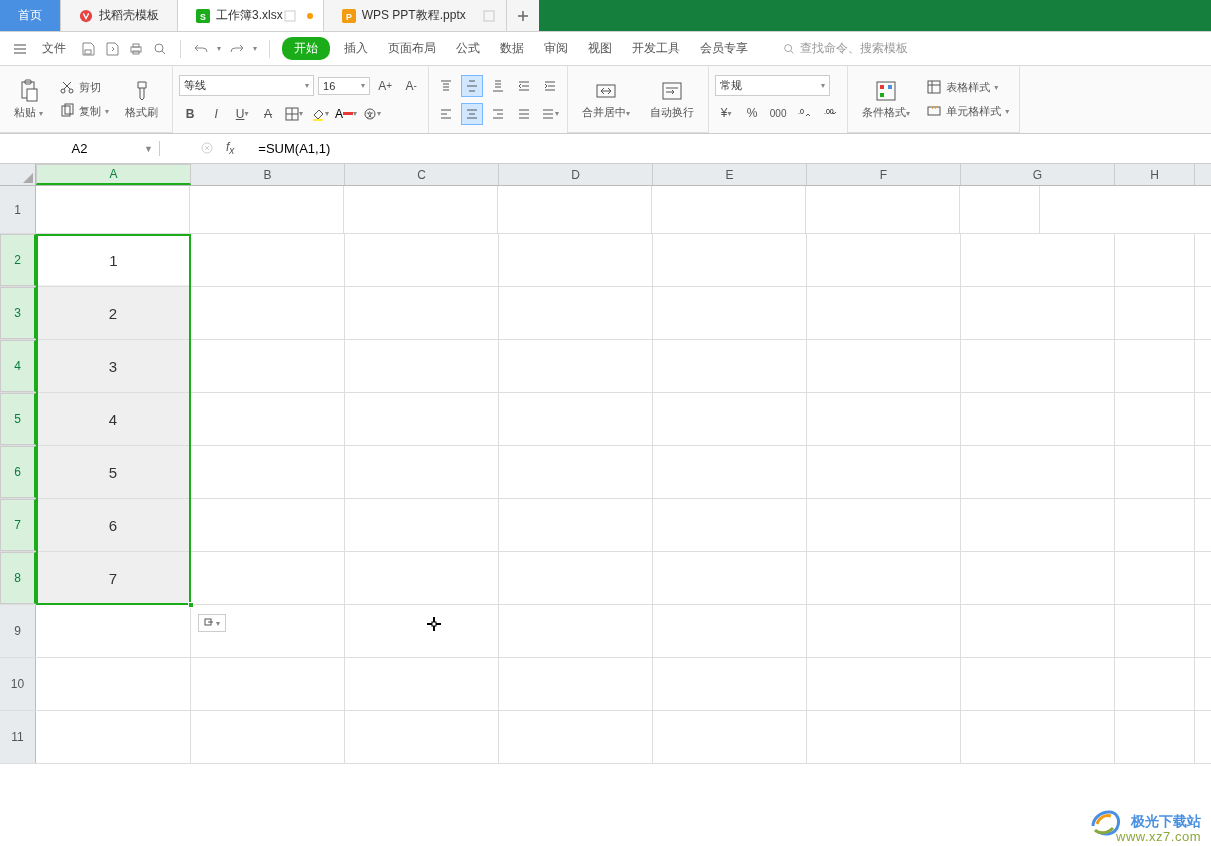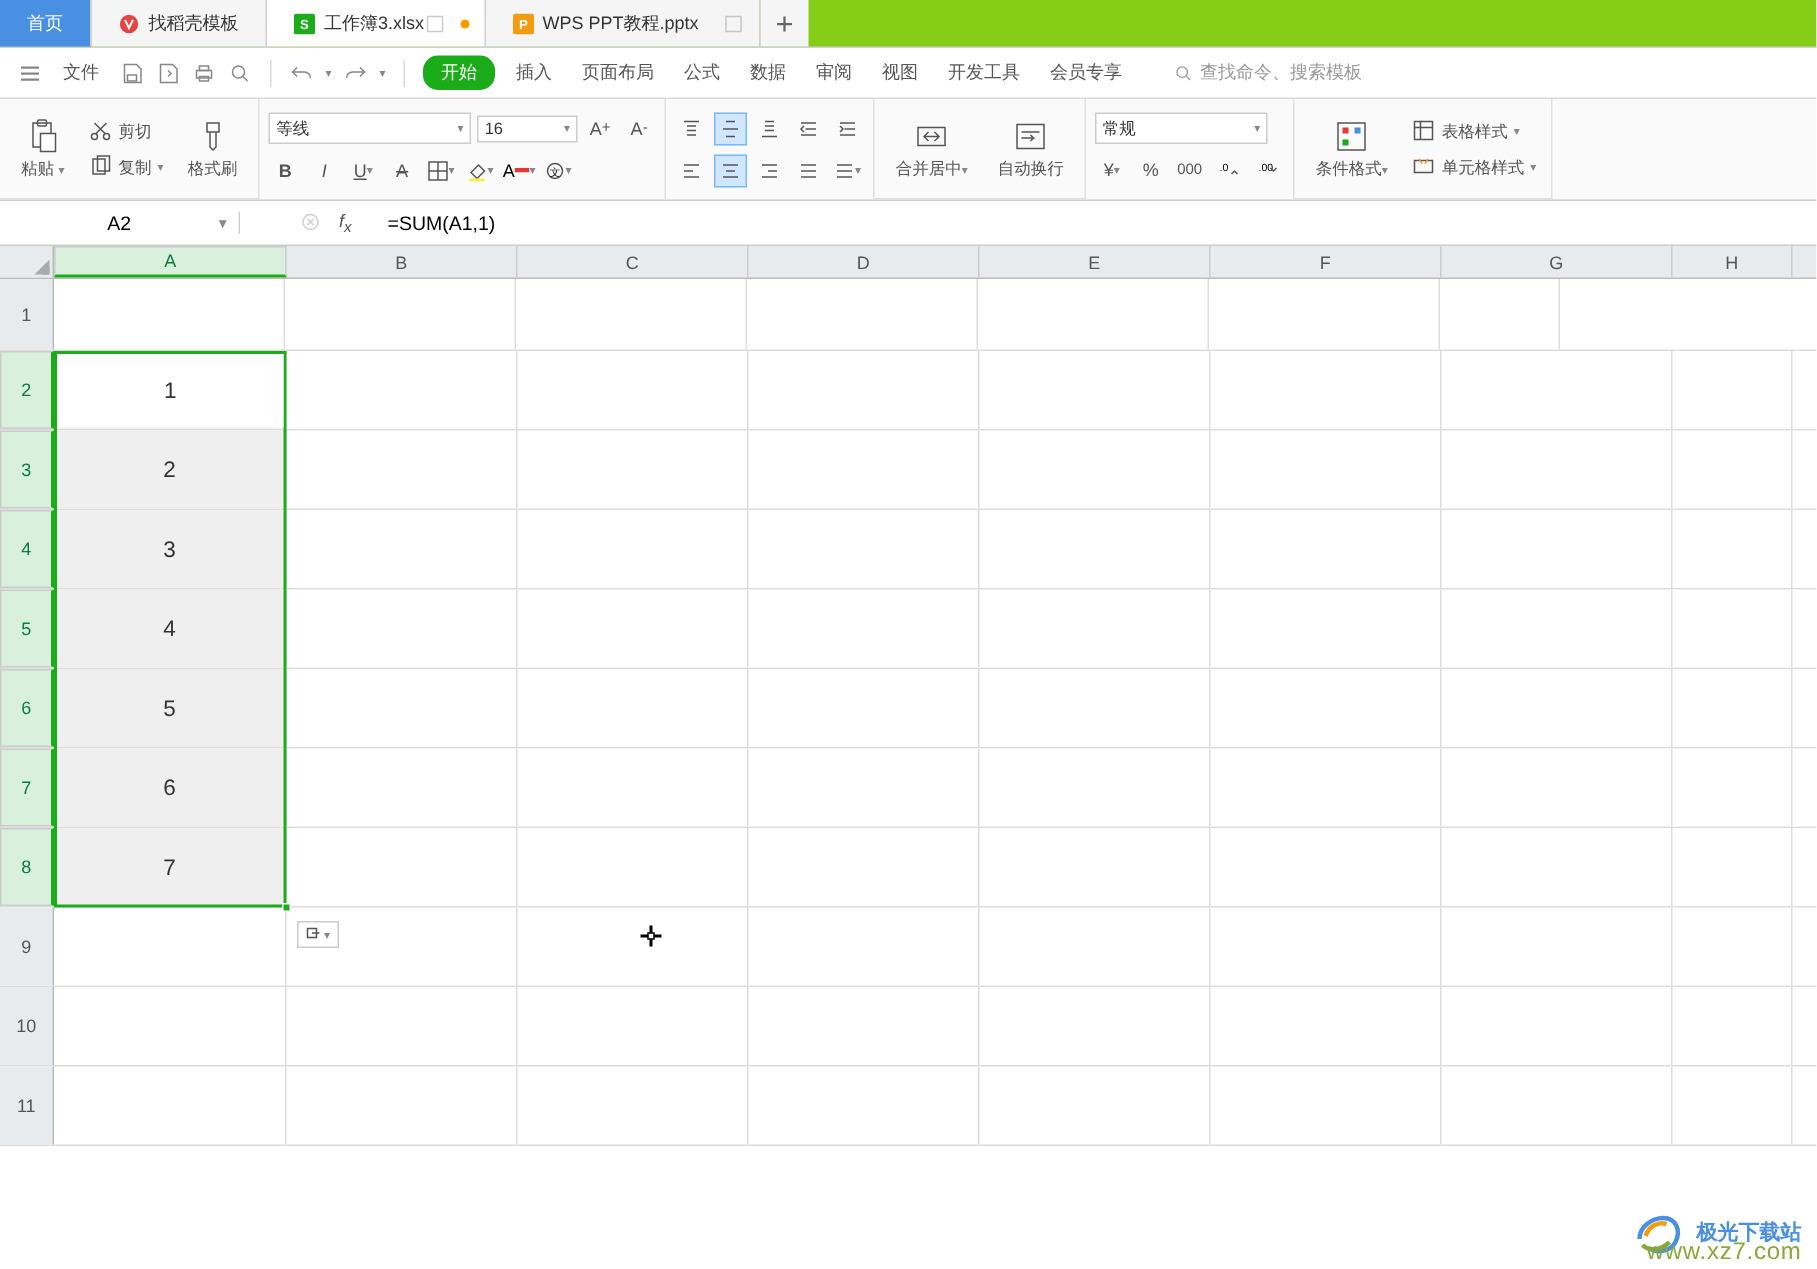--- a/index.html
+++ b/index.html
@@ -1,19 +1,19 @@
 <!DOCTYPE html>
 <html><head>
 <meta charset="utf-8">
 <style>
 * { margin: 0; padding: 0; box-sizing: border-box; font-family: "Microsoft YaHei", sans-serif; }
 body { background: #fff; font-size: 12px; color: #333; width: 1211px; height: 846px; overflow: hidden; position: relative; }
 
 
-.tabs { display: flex; height: 32px; background: #84cc16; border-bottom: 1px solid #d0d0d0; }
+.tabs { display: flex; height: 32px; background: #15803d; border-bottom: 1px solid #d0d0d0; }
 .tab { display: flex; align-items: center; padding: 0 18px; font-size: 12px; border-right: 1px solid #d0d0d0; cursor: pointer; gap: 6px; position: relative; }
 .tab.home { background: #4a90e2; color: #fff; }
 .tab.normal { background: #f5f5f5; }
 .tab.active { background: #fff; }
 .tab-icon { width: 14px; height: 14px; display: inline-flex; align-items: center; justify-content: center; }
 .tab-close { width: 14px; height: 14px; margin-left: 8px; opacity: 0.5; }
 .tab-new { width: 32px; display: flex; align-items: center; justify-content: center; background: #f5f5f5; }
 .dot-orange { width: 6px; height: 6px; background: #f90; border-radius: 50%; margin-left: 4px; }
 
 
@@ -29,21 +29,21 @@
 .rgroup { display: flex; flex-direction: column; padding: 4px 6px; border-right: 1px solid #e0e0e0; justify-content: center; }
 .rgroup.row { flex-direction: row; align-items: center; gap: 4px; }
 .rbtn-big { display: flex; flex-direction: column; align-items: center; justify-content: center; gap: 2px; padding: 4px 8px; cursor: pointer; font-size: 11px; color: #555; }
 .rbtn-big .ico { width: 24px; height: 24px; }
 .rbtn-sm { display: flex; align-items: center; gap: 4px; font-size: 11px; color: #555; padding: 2px 4px; cursor: pointer; white-space: nowrap; }
 .rbtn-sm .ico { width: 16px; height: 16px; }
 .rcol { display: flex; flex-direction: column; gap: 4px; justify-content: center; }
 .rrow { display: flex; gap: 4px; align-items: center; }
 .sel { border: 1px solid #ccc; padding: 2px 4px; font-size: 11px; background: #fff; display: flex; align-items: center; justify-content: space-between; }
 .sel.font { width: 135px; }
-.sel.size { width: 67px; }
+.sel.size { width: 52px; }
 .sel.fmt { width: 115px; }
 .tbtn { width: 22px; height: 22px; display: flex; align-items: center; justify-content: center; cursor: pointer; color: #555; }
 .tbtn.active { background: #d0e7ff; border: 1px solid #7ab8ff; }
 .dd { font-size: 8px; color: #888; }
 
 
 .formula-bar { display: flex; align-items: center; height: 30px; border-bottom: 1px solid #ccc; background: #fff; padding-right: 8px; }
 .name-box { width: 160px; border-right: 1px solid #ccc; display: flex; align-items: center; justify-content: center; position: relative; }
 .name-input { width: 100%; border: none; text-align: center; font-size: 13px; outline: none; }
 .name-dd { position: absolute; right: 6px; font-size: 9px; color: #888; }
@@ -67,21 +67,21 @@
 
 .sel-border { position: absolute; border: 2px solid #1aad19; pointer-events: none; }
 .sel-handle { position: absolute; width: 6px; height: 6px; background: #1aad19; border: 1px solid #fff; }
 
 .fill-options { position: absolute; width: 28px; height: 18px; border: 1px solid #ccc; background: #fff; display: flex; align-items: center; justify-content: center; font-size: 10px; }
 
 .cursor-cross { position: absolute; width: 16px; height: 16px; }
 
 .watermark { position: absolute; right: 10px; bottom: 8px; display: flex; align-items: center; gap: 6px; }
 .wm-text { font-size: 14px; font-weight: bold; }
-.wm-url { position: absolute; right: 10px; bottom: -4px; font-size: 16px; color: #8aa83a; letter-spacing: 0.5px; }
+.wm-url { position: absolute; right: 10px; bottom: -4px; font-size: 13px; color: #8aa83a; letter-spacing: 0.5px; }
 
 svg { display: block; }
 </style>
 </head>
 <body>
 
 <div class="tabs">
   <div class="tab home">
       <span>首页</span>
     </div>

